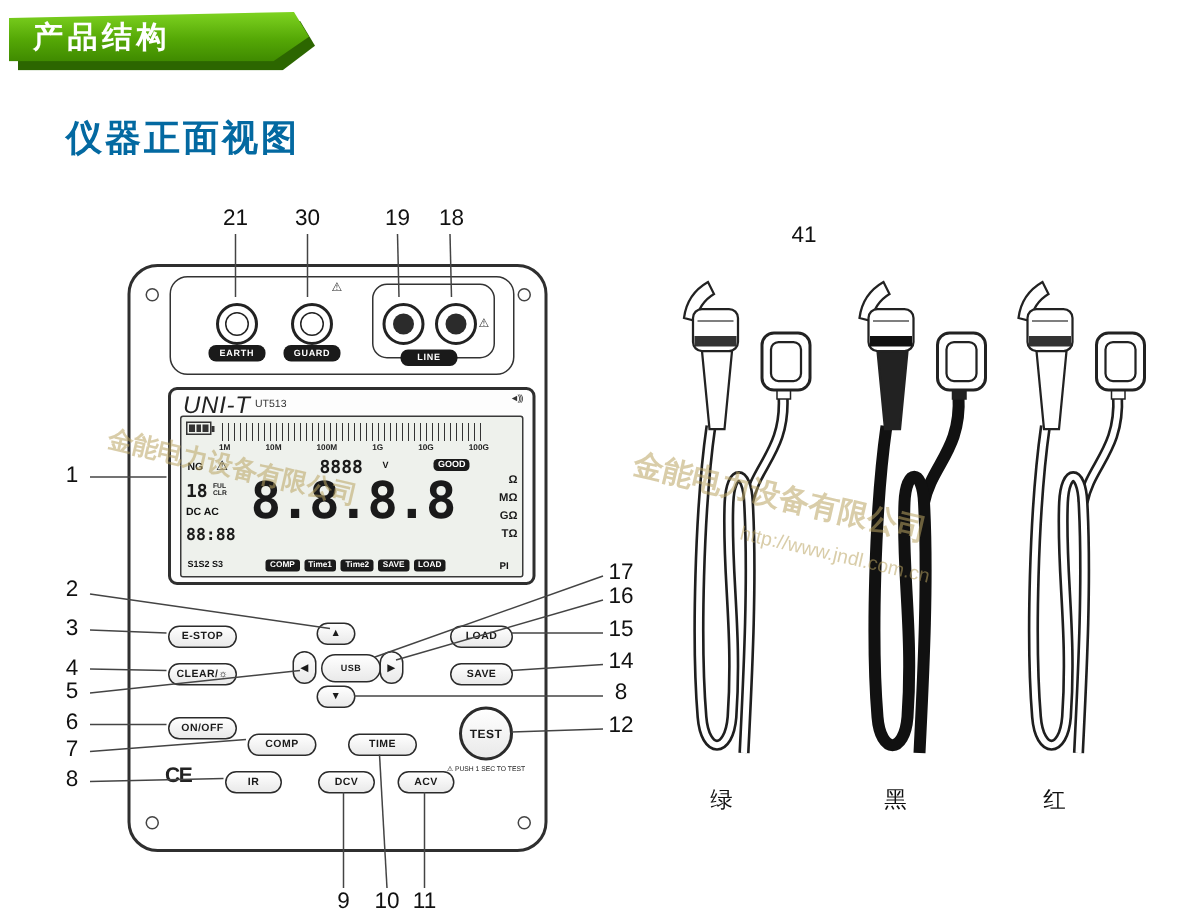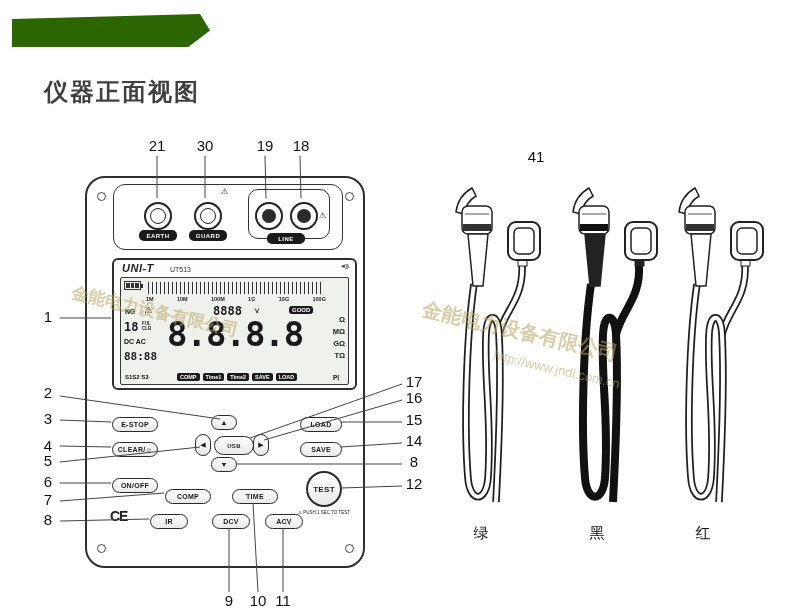--- a/index.html
+++ b/index.html
@@ -11,37 +11,37 @@
   
   .banner-wrap{left:6px;top:6px;width:215px;height:42px;z-index:5}
   .banner-shadow{position:absolute;left:6px;top:8px;width:198px;height:33px;background:#2c6600;
     clip-path:polygon(0 15%,95% 0,100% 50%,89% 100%,0 100%)}
   .banner-main{position:absolute;left:0;top:2px;width:200px;height:33px;
     background:linear-gradient(180deg,#7ed321 0%,#55a806 55%,#3f8a00 100%);
     clip-path:polygon(0 12%,95% 0,100% 50%,88% 100%,0 100%);
     display:flex;align-items:center;padding-left:16px}
   .banner-text{color:#fff;font-size:20px;font-weight:bold;letter-spacing:3px}
 
-  .heading{left:44px;top:76px;font-size:24px;font-weight:bold;color:#404040;letter-spacing:2px;z-index:5}
+  .heading{left:44px;top:76px;font-size:24px;font-weight:bold;color:#0369a1;letter-spacing:2px;z-index:5}
 
   
   .device{left:85px;top:176px;width:280px;height:392px;border:2px solid #2f2f2f;border-radius:20px;background:#fff;z-index:1}
   .screw{position:absolute;width:9px;height:9px;border:1.5px solid #444;border-radius:50%;background:#fff}
   .term-panel{position:absolute;left:26px;top:6px;width:230px;height:66px;border:1.5px solid #333;border-radius:12px;background:#fff}
   .line-subpanel{position:absolute;left:134px;top:4px;width:82px;height:50px;border:1.5px solid #333;border-radius:10px}
   .term-circle{position:absolute;width:28px;height:28px;border:2.5px solid #222;border-radius:50%;background:#fff}
   .term-inner{position:absolute;inset:4px;border:1.5px solid #222;border-radius:50%}
   .term-inner-dark{position:absolute;inset:5px;background:#2b2b2b;border-radius:50%}
   .term-dot{position:absolute;inset:12px;background:#fff;border-radius:50%}
   .pill{position:absolute;height:11px;background:#1a1a1a;color:#fff;border-radius:5px;font-size:6px;font-weight:bold;
     display:flex;align-items:center;justify-content:center;letter-spacing:.5px}
   .warn{position:absolute;font-size:8px;color:#222}
 
   .lcd-bezel{position:absolute;left:25px;top:80px;width:245px;height:132px;border:2px solid #2f2f2f;border-radius:6px;background:#fdfdfd}
-  .brand{position:absolute;left:8px;top:2px;font-size:11px;font-weight:bold;font-style:italic;letter-spacing:.5px;color:#222}
+  .brand{position:absolute;left:8px;top:2px;font-size:16px;font-weight:normal;font-style:italic;letter-spacing:.5px;color:#222}
   .model{position:absolute;left:56px;top:6px;font-size:7px;color:#333}
   .speaker{position:absolute;right:7px;top:3px;font-size:6px;color:#333;letter-spacing:-1px}
   .lcd-screen{position:absolute;left:6px;top:17px;width:229px;height:108px;border:1.5px solid #3a3a3a;background:#eef1ec;border-radius:2px}
   .batt{position:absolute;left:3px;top:3px;width:17px;height:9px;border:1px solid #333;display:flex;gap:1px;padding:1px;background:#eef1ec}
   .batt i{flex:1;background:#333}
   .batt:after{content:"";position:absolute;right:-3px;top:2px;width:2px;height:4px;background:#333}
   .ticks{position:absolute;left:27px;top:4px;width:176px;height:12px;
     background:repeating-linear-gradient(90deg,#333 0,#333 1px,transparent 1px,transparent 4px)}
   .scale-row{position:absolute;left:25px;top:18px;width:180px;display:flex;justify-content:space-between;font-size:5.5px;font-weight:bold;color:#222}
   .seg{font-family:"DejaVu Sans Mono",monospace;font-weight:bold;color:#1a1a1a}
@@ -85,20 +85,23 @@
   .wm-2{left:420px;top:318px;font-size:20px;transform:rotate(13deg)}
   .wm-url{left:492px;top:362px;font-size:13px;transform:rotate(13deg);font-weight:normal}
 </style>
 </head>
 <body>
 
 <div id="page">
 
   <div class="banner-wrap abs">
     <div class="banner-shadow"></div>
+    <div class="banner-main">
+      <span class="banner-text">产品结构</span>
+    </div>
   </div>
 
   <div class="heading abs">仪器正面视图</div>
 
   <div class="device abs">
     <div class="screw" style="left:10px;top:14px"></div>
     <div class="screw" style="left:258px;top:14px"></div>
     <div class="screw" style="left:10px;top:366px"></div>
     <div class="screw" style="left:258px;top:366px"></div>
 

